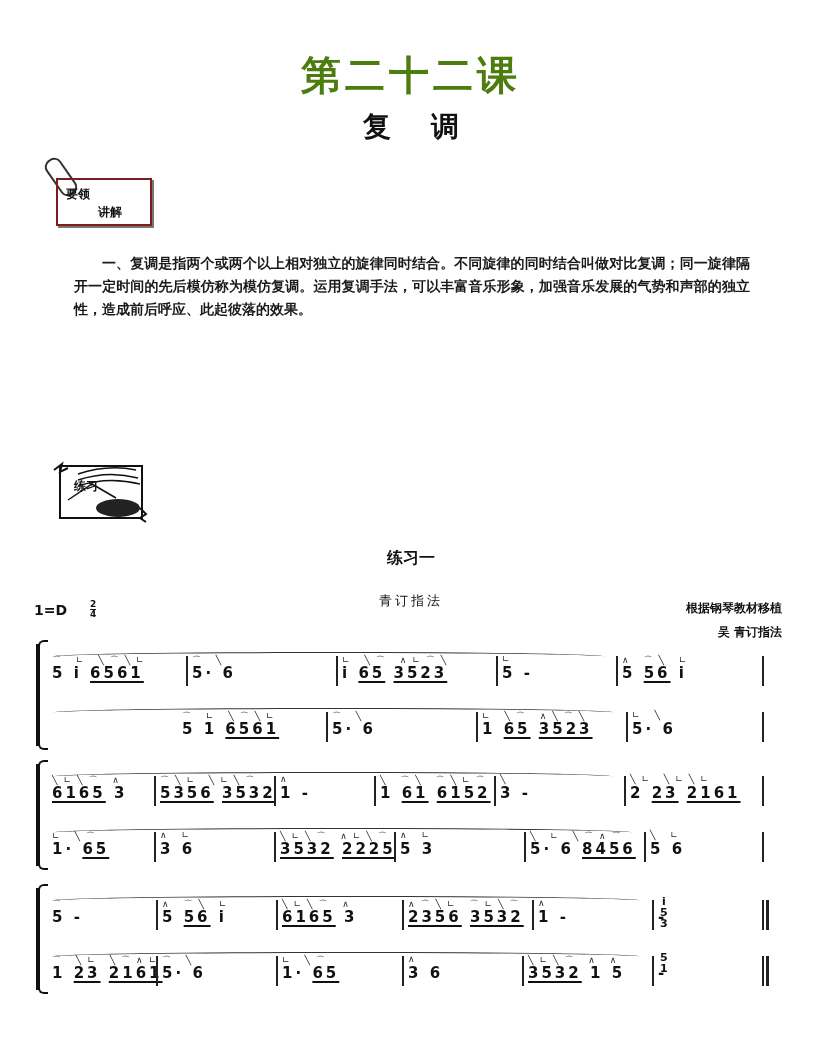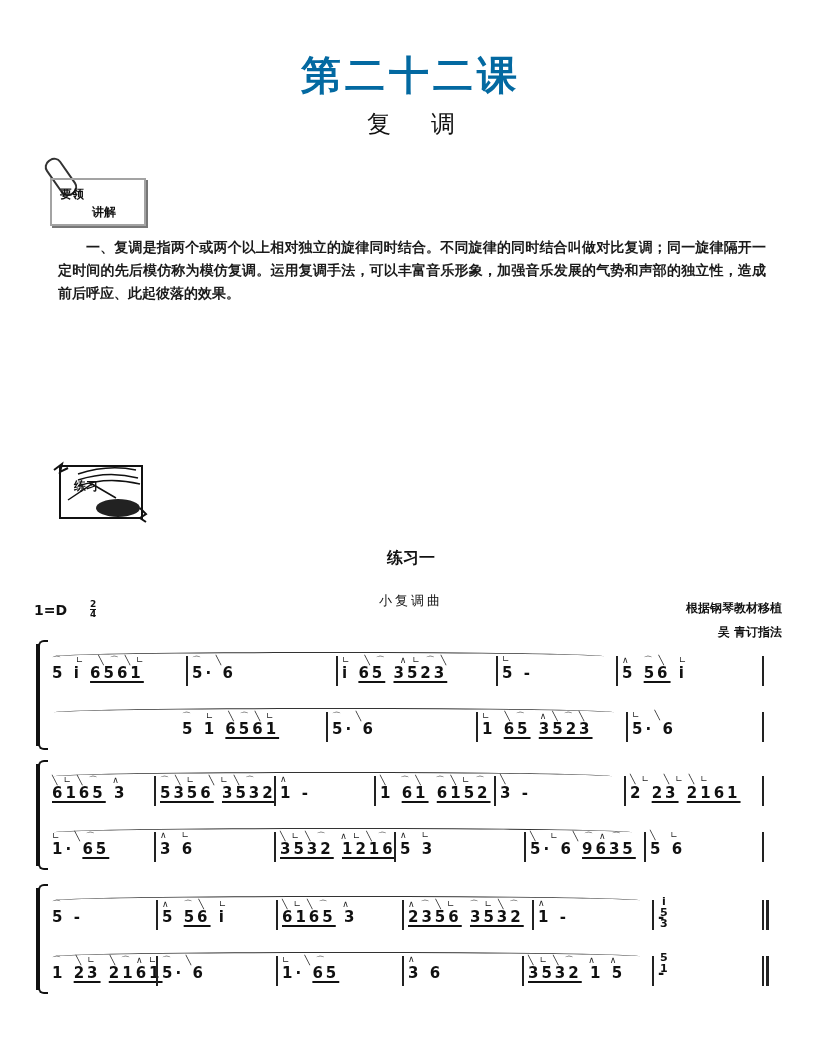--- a/index.html
+++ b/index.html
@@ -1,28 +1,28 @@
 <!DOCTYPE html>
 <html><head>
 <meta charset="utf-8">
 <style>
   html, body { margin:0; padding:0; background:#ffffff; }
   body { width:822px; height:1051px; position:relative; overflow:hidden;
          font-family:"DejaVu Sans", sans-serif; color:#111; }
   .abs { position:absolute; }
   .title-main { left:0; width:822px; top:48px; text-align:center;
-    font-family:"DejaVu Serif", serif; font-weight:bold; font-size:40px; letter-spacing:4px; color:#0369a1; }
+    font-family:"DejaVu Serif", serif; font-weight:bold; font-size:40px; letter-spacing:4px; color:#4d7c0f; }
   .title-sub { left:0; width:822px; top:108px; text-align:center;
-    font-family:"DejaVu Serif", serif; font-weight:normal; font-size:24px; letter-spacing:40px; padding-left:40px; box-sizing:border-box; }
-  .badge { left:50px; top:178px; width:92px; height:44px; border:2px solid #a3a3a3; box-shadow:2px 2px 0 #777; }
+    font-family:"DejaVu Serif", serif; font-weight:bold; font-size:28px; letter-spacing:40px; padding-left:40px; box-sizing:border-box; }
+  .badge { left:56px; top:178px; width:92px; height:44px; border:2px solid #7f1d1d; box-shadow:2px 2px 0 #777; }
   .badge .l1 { position:absolute; left:8px; top:6px; font-size:12px; font-weight:bold; }
   .badge .l2 { position:absolute; left:40px; top:24px; font-size:12px; font-weight:bold; }
   .clip { left:52px; top:156px; width:14px; height:38px; border:2px solid #333; border-radius:8px; transform:rotate(-35deg); }
   .para { left:58px; width:708px; font-size:14px; line-height:23px; font-weight:bold; color:#1a1a1a; }
-  .para p { margin:0; text-indent:28px; text-align:justify; }
+  .para p { margin:16px; text-indent:28px; text-align:justify; }
   .practice-icon { left:48px; top:460px; width:100px; height:66px; }
   .ex-title { left:0; width:822px; top:548px; text-align:center; font-weight:bold; font-size:16px; }
   .piece-title { left:0; width:822px; top:592px; text-align:center; font-size:13px; letter-spacing:3px; }
   .key { left:34px; top:602px; font-size:14px; font-weight:bold;text-align:right; }
   .timesig { left:90px; top:600px; font-size:9px; font-weight:bold; line-height:9px; text-align:center; }
   .credit1 { right:40px; top:600px; font-size:12px; font-weight:bold; }
   .credit2 { right:40px; top:624px; font-size:12px; font-weight:bold; }
   .system { left:36px; width:736px; height:112px; }
   .brace { position:absolute; left:0; top:4px; width:4px; height:102px; background:#111; }
   .brace:before, .brace:after { content:""; position:absolute; left:2px; width:8px; height:6px; border:2px solid #111; }
@@ -64,21 +64,21 @@
     <path d="M30 20 Q60 10 90 18" fill="none" stroke="#111" stroke-width="1.5"></path>
     <path d="M30 26 Q60 16 92 24" fill="none" stroke="#111" stroke-width="1.5"></path>
     <path d="M20 40 L44 24 L68 38" fill="none" stroke="#111" stroke-width="1.5"></path>
     <ellipse cx="70" cy="48" rx="22" ry="9" fill="#222"></ellipse>
     <text x="26" y="30" font-size="12" font-weight="bold" fill="#111" font-family="DejaVu Sans, sans-serif">练习</text>
     <polyline points="92,48 98,54 92,58 98,62" fill="none" stroke="#111" stroke-width="2"></polyline>
   </svg>
 </div>
 
 <div class="abs ex-title">练习一</div>
-<div class="abs piece-title">小复调曲</div>
+<div class="abs piece-title">青订指法</div>
 <div class="abs key">1=D</div>
 <div class="abs timesig">
   <div style="border-bottom:1px solid #111;">2</div>
   <div>4</div>
 </div>
 <div class="abs credit1">根据钢琴教材移植</div>
 <div class="abs credit2">吴  青订指法</div>
 
 <div id="score">
     <div class="abs system" style="top: 640px;">
@@ -176,31 +176,31 @@
           <span class="notes"><span>1·</span> <span></span> <span></span> <span class="beam">65</span> </span>
           <div class="bar" style="left: 106px;"></div>
         </div>
         <div class="measure" style="left: 108px; width: 120px;">
           <span class="orn">∧    ∟</span>
           <span class="notes"><span>3</span> <span></span> <span></span> <span></span> <span>6</span> </span>
           <div class="bar" style="left: 118px;"></div>
         </div>
         <div class="measure" style="left: 228px; width: 120px;">
           <span class="orn">╲∟╲⌒ ∧∟╲⌒</span>
-          <span class="notes"><span class="beam">3532</span> <span class="beam">1216</span> </span>
+          <span class="notes"><span class="beam">3532</span> <span class="beam">2225</span> </span>
           <div class="bar" style="left: 118px;"></div>
         </div>
         <div class="measure" style="left: 348px; width: 130px;">
           <span class="orn">∧    ∟</span>
           <span class="notes"><span>5</span> <span></span> <span></span> <span></span> <span>3</span> </span>
           <div class="bar" style="left: 128px;"></div>
         </div>
         <div class="measure" style="left: 478px; width: 120px;">
           <span class="orn">╲  ∟ ╲⌒∧⌒</span>
-          <span class="notes"><span>5·</span> <span>6</span> <span class="beam">9635</span> </span>
+          <span class="notes"><span>5·</span> <span>6</span> <span class="beam">8456</span> </span>
           <div class="bar" style="left: 118px;"></div>
         </div>
         <div class="measure" style="left: 598px; width: 118px;">
           <span class="orn">╲    ∟</span>
           <span class="notes"><span>5</span> <span></span> <span></span> <span></span> <span>6</span> </span>
           <div class="bar" style="left: 116px;"></div>
         </div>
         <div class="slur" style="left: 6px; width: 578px;"></div>
       </div>
     </div>

